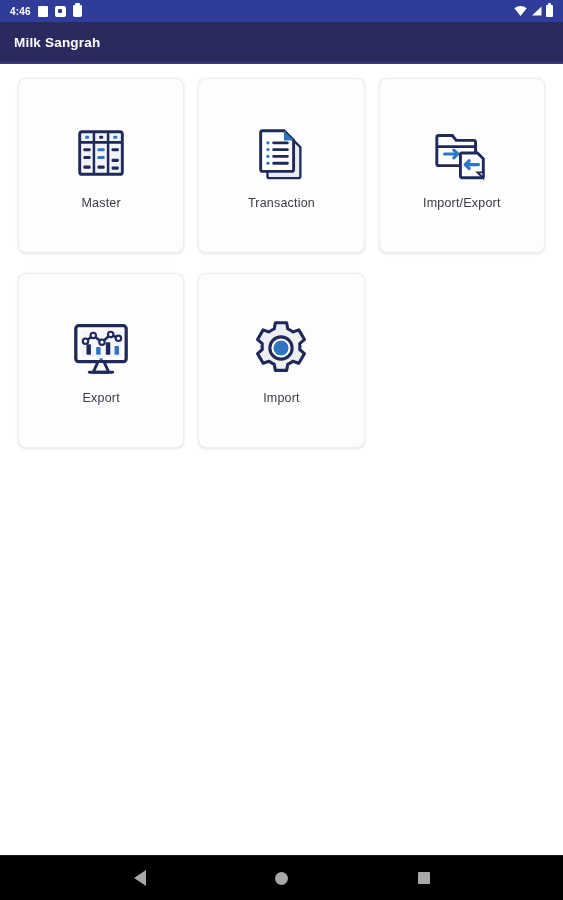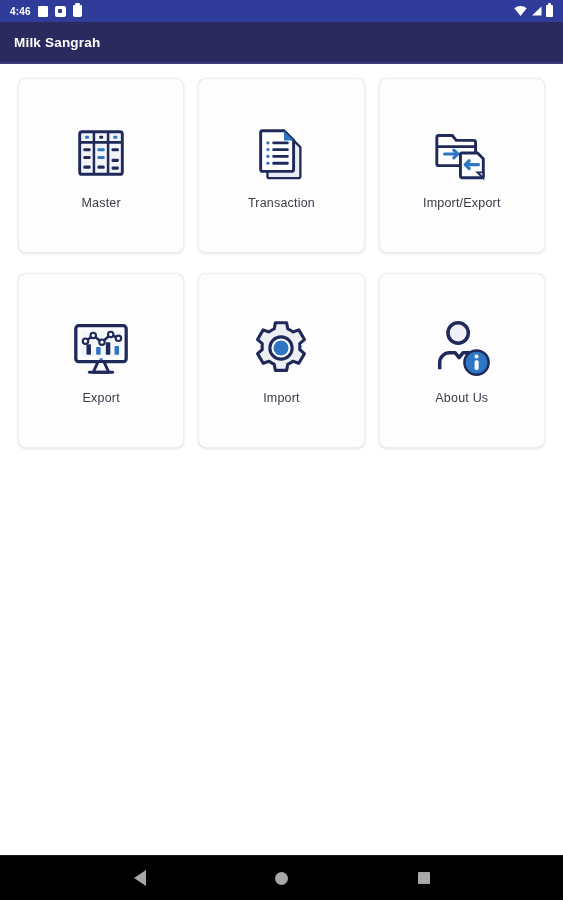--- a/index.html
+++ b/index.html
@@ -230,32 +230,20 @@
           <path d="M26.2 6 h11.6 l1.2 6.3 a20.5 20.5 0 0 1 5.3 3.1 l6.1 -2.1 l5.8 10 l-4.9 4.2 a20.5 20.5 0 0 1 0 6.1 l4.9 4.2 l-5.8 10 l-6.1 -2.1 a20.5 20.5 0 0 1 -5.3 3.1 l-1.2 6.3 h-11.6 l-1.2 -6.3 a20.5 20.5 0 0 1 -5.3 -3.1 l-6.1 2.1 l-5.8 -10 l4.9 -4.2 a20.5 20.5 0 0 1 0 -6.1 l-4.9 -4.2 l5.8 -10 l6.1 2.1 a20.5 20.5 0 0 1 5.3 -3.1 z" fill="#EDEFF3" stroke="#1F2A5B" stroke-width="3.2" stroke-linejoin="round"></path>
           <circle cx="32" cy="32" r="11.5" fill="#FFFFFF" stroke="#1F2A5B" stroke-width="3.2"></circle>
           <circle cx="32" cy="32" r="7.8" fill="#2E75C4"></circle>
         </svg>
       </div>
       <div class="card-label">Import</div>
     </div>
 
 
 
-    <div class="card">
-      <div class="card-icon">
-        <svg viewBox="0 0 64 64">
-          <circle cx="28" cy="16.5" r="10.5" fill="#F0F1F4" stroke="#1F2A5B" stroke-width="3.6"></circle>
-          <path d="M9 54 v-7 a10 10 0 0 1 10 -10 h6 l4 5 l4 -5 h6 a10 10 0 0 1 10 10 v7" fill="#FFFFFF" stroke="#1F2A5B" stroke-width="3.6" stroke-linejoin="round"></path>
-          <circle cx="47" cy="47" r="12.5" fill="#2E75C4" stroke="#1F2A5B" stroke-width="2.6"></circle>
-          <circle cx="47" cy="40.8" r="2.1" fill="#FFFFFF"></circle>
-          <rect x="45" y="44.6" width="4.2" height="10" rx="1.6" fill="#FFFFFF"></rect>
-        </svg>
-      </div>
-      <div class="card-label">About Us</div>
-    </div>
 
   </div>
 
   <div class="nav-bar">
     <div class="nav-btn">
       <span class="nav-back"></span>
     </div>
     <div class="nav-btn">
       <span class="nav-home"></span>
     </div>

